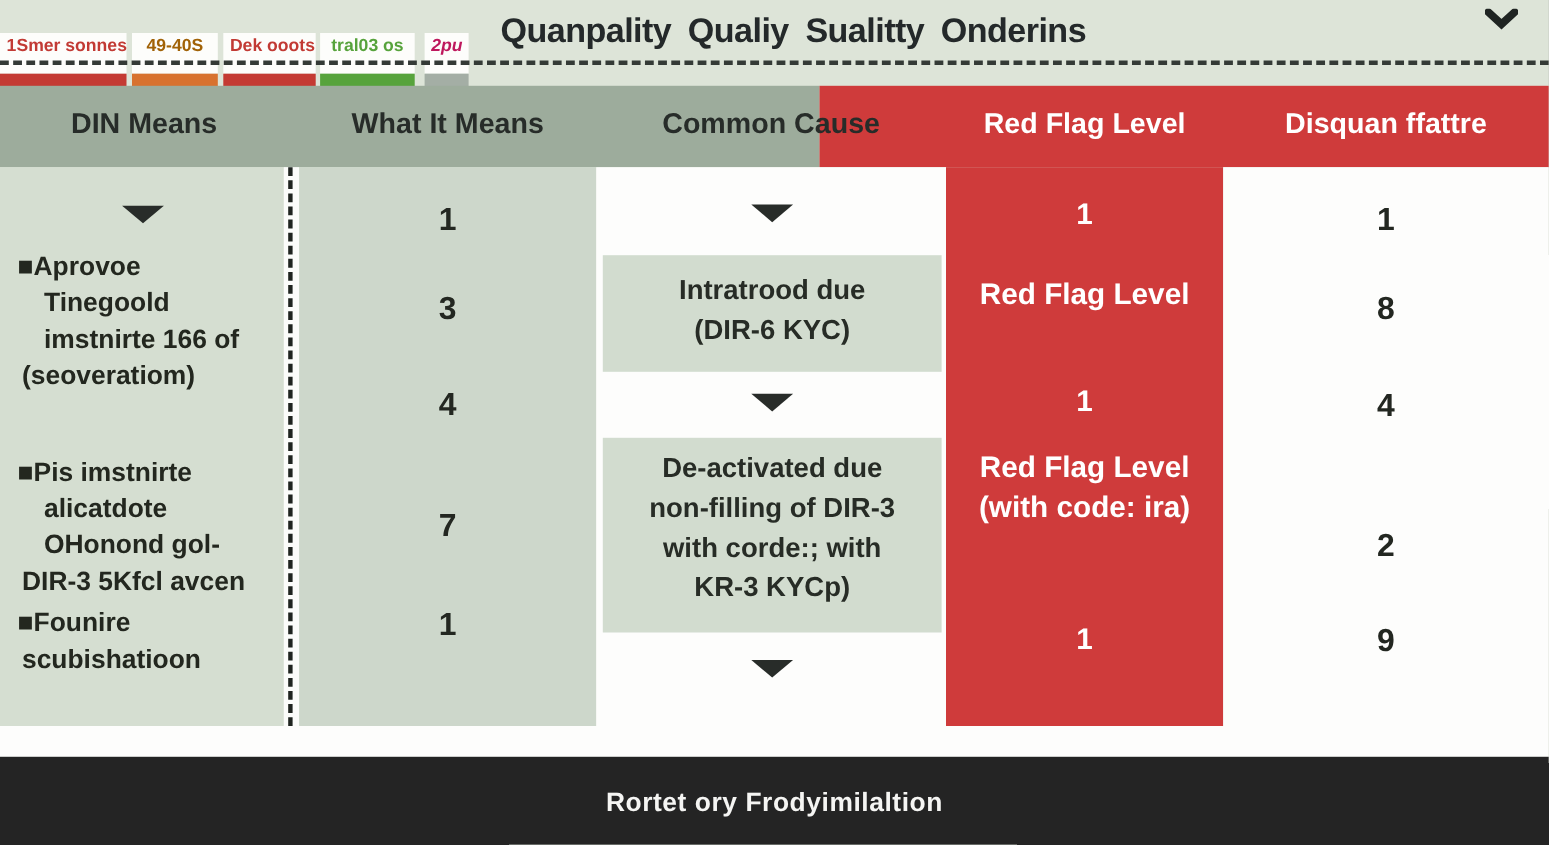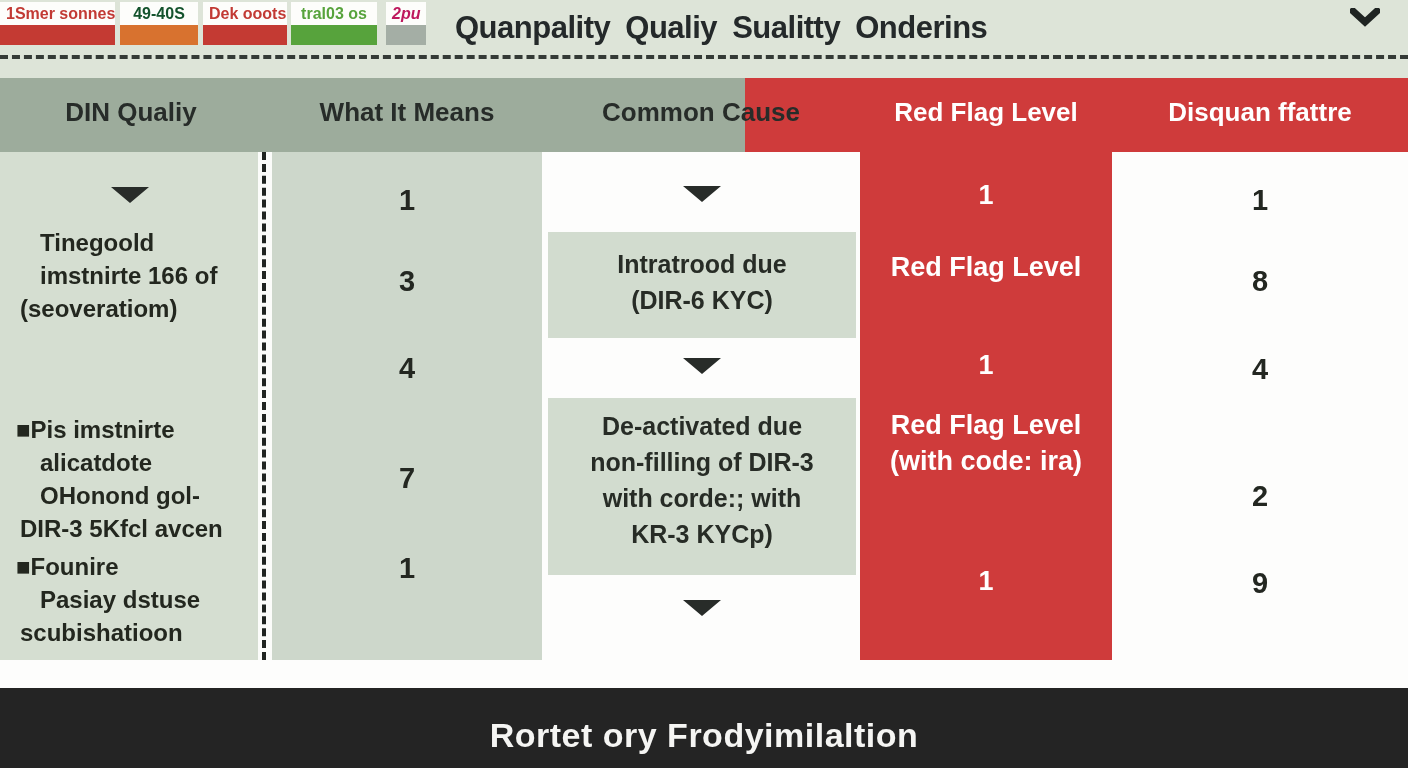--- a/index.html
+++ b/index.html
@@ -3,24 +3,24 @@
 <meta charset="utf-8">
 <style>
   html,body{margin:0;padding:0;}
   body{font-family:"Liberation Sans",sans-serif;background:#9a9a9a;}
   #app{position:relative;width:1408px;height:768px;background:#dde4d8;overflow:hidden;font-weight:bold;color:#24282+;}
   .abs{position:absolute;}
 
   
   .chip{position:absolute;top:2px;}
   .chip-label{background:#fdfdfb;text-align:center;font-size:16px;font-weight:bold;
-              height:23px;line-height:23px;padding:0 6px;white-space:nowrap;}
+              height:37px;line-height:23px;padding:0 6px;white-space:nowrap;margin-top:28px;}
   .chip-bar{height:20px;}
   .c0{left:0;width:115px;}   .c0 .chip-label{color:#c23a34;} .c0 .chip-bar{background:#c43a33;}
-  .c1{left:120px;width:78px;} .c1 .chip-label{color:#14532d;} .c1 .chip-bar{background:#d8722f;}
+  .c1{left:120px;width:78px;} .c1 .chip-label{color:#a16207;} .c1 .chip-bar{background:#d8722f;}
   .c2{left:203px;width:84px;} .c2 .chip-label{color:#c23a34;} .c2 .chip-bar{background:#c43a33;}
   .c3{left:291px;width:86px;} .c3 .chip-label{color:#57a33c;} .c3 .chip-bar{background:#57a33c;}
   .c4{left:386px;width:40px;} .c4 .chip-label{color:#be185d;font-style:italic;} .c4 .chip-bar{background:#a4aea5;}
 
   .main-title{left:455px;top:10px;font-size:31px;letter-spacing:-0.5px;word-spacing:7px;color:#24292a;white-space:nowrap;}
   .chevron{left:1350px;top:8px;width:30px;height:20px;}
   .dash-h{left:0;top:55px;width:1408px;border-top:4px dashed #343a36;}
 
   
   .hdr-green{left:0;top:78px;width:745px;height:74px;background:#9dac9c;}
@@ -59,21 +59,21 @@
   .gbox1{top:232px;height:106px;padding-top:14px;box-sizing:border-box;}
   .gbox2{top:398px;height:177px;padding-top:10px;box-sizing:border-box;}
 
   
   .redcell{left:860px;width:252px;text-align:center;color:#ffffff;white-space:nowrap;}
   .rf-num{font-size:27px;height:34px;}
   .rf-label{font-size:27px;height:34px;}
 
   
   .footer{left:0;top:688px;width:1408px;height:80px;background:#242424;}
-  .footer-title{left:0;top:716px;width:1408px;text-align:center;font-size:34px;color:#f5f5f3;letter-spacing:0.5px;}
+  .footer-title{left:0;top:716px;width:1408px;text-align:center;font-size:24px;color:#f5f5f3;letter-spacing:0.5px;}
 </style>
 </head>
 <body>
 
 <div id="app">
 
   <div class="chip c0">
     <div class="chip-label">1Smer sonnes</div>
     <div class="chip-bar"></div>
   </div>
@@ -95,50 +95,50 @@
   </div>
 
   <div class="abs main-title">Quanpality Qualiy Sualitty Onderins</div>
   <svg class="abs chevron" viewBox="0 0 30 20">
     <polyline points="3,3 15,14 27,3" fill="none" stroke="#1f2422" stroke-width="7" stroke-linecap="square"></polyline>
   </svg>
   <div class="abs dash-h"></div>
 
   <div class="abs hdr-green"></div>
   <div class="abs hdr-red"></div>
-  <div class="abs hcell h0">DIN Qualiy</div>
+  <div class="abs hcell h0">DIN Means</div>
   <div class="abs hcell h1">What It Means</div>
   <div class="abs hcell h2">Common Cause</div>
   <div class="abs hcell h3 on-red">Red Flag Level</div>
   <div class="abs hcell h4 on-red">Disquan ffattre</div>
 
   <div class="abs col1-bg"></div>
   <div class="abs divider"></div>
   <div class="abs divider-dash"></div>
   <div class="abs col2-bg"></div>
   <div class="abs col3-bg"></div>
   <div class="abs col4-bg"></div>
   <div class="abs col5-bg"></div>
   <div class="abs bottom-strip"></div>
 
   <div class="abs tri col1-tri"></div>
   <div class="abs blk b1">
+    <div class="ln-bullet">■Aprovoe</div>
     <div class="ln-ind">Tinegoold</div>
     <div class="ln-ind">imstnirte 166 of</div>
     <div class="ln-out">(seoveratiom)</div>
   </div>
   <div class="abs blk b2">
     <div class="ln-bullet">■Pis imstnirte</div>
     <div class="ln-ind">alicatdote</div>
     <div class="ln-ind">OHonond gol-</div>
     <div class="ln-out">DIR-3 5Kfcl avcen</div>
   </div>
   <div class="abs blk b3">
     <div class="ln-bullet">■Founire</div>
-    <div class="ln-ind">Pasiay dstuse</div>
     <div class="ln-out">scubishatioon</div>
   </div>
 
   <div class="abs numcell col2-num" style="top:184px">1</div>
   <div class="abs numcell col2-num" style="top:265px">3</div>
   <div class="abs numcell col2-num" style="top:352px">4</div>
   <div class="abs numcell col2-num" style="top:462px">7</div>
   <div class="abs numcell col2-num" style="top:552px">1</div>
 
   <div class="abs tri col3-tri" style="top:186px"></div>

